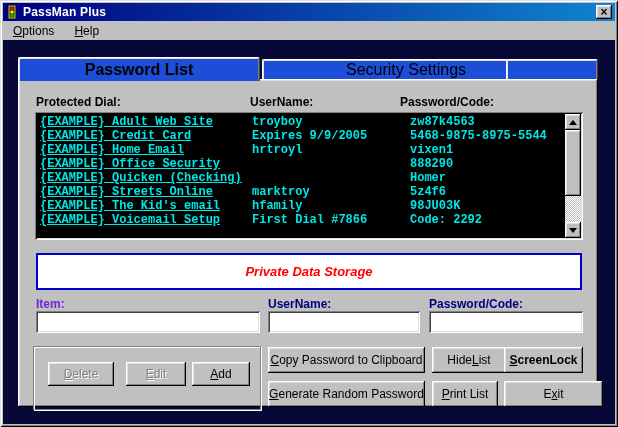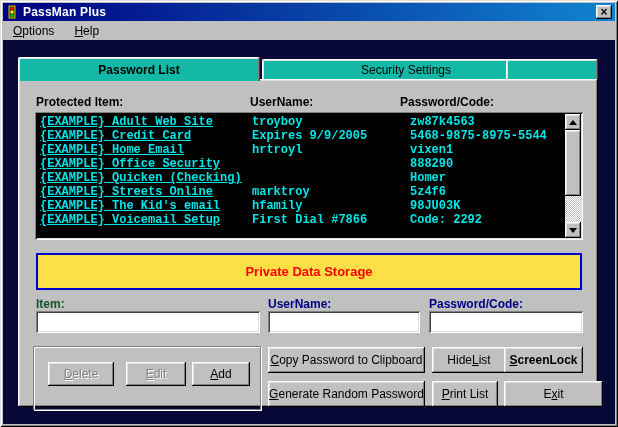--- a/index.html
+++ b/index.html
@@ -23,22 +23,22 @@
   
   .menubar { position:absolute; left:3px; top:21px; width:612px; height:19px;
     background:#c0c0c0; display:flex; align-items:center; font-size:12px; color:#000; }
   .menu-item { padding:2px 10px; }
   
   .bodyarea { position:absolute; left:3px; top:40px; width:612px; height:384px; }
   
   .panel { position:absolute; left:18px; top:79px; width:580px; height:328px; background:#c0c0c0;
     box-shadow: inset -1px -1px 0 #000, inset 1px 1px 0 #fff,
                 inset -2px -2px 0 #808080, inset 2px 2px 0 #dfdfdf; }
-  .tab { position:absolute; background:#14b8a6; display:flex; align-items:center; justify-content:center;
-    font-size:12px; color:#000;
+  .tab { position:absolute; background:#1d4ed8; display:flex; align-items:center; justify-content:center;
+    font-size:16px; color:#000;
     border-top:1px solid #fff; border-left:1px solid #fff; border-right:1px solid #404040;
     box-shadow: inset -1px 0 0 #808080, inset 1px 1px 0 #dfdfdf;
     border-top-left-radius:2px; border-top-right-radius:2px; }
   .tab.active { left:18px; top:57px; width:242px; height:24px; font-weight:bold; z-index:3; }
   .tab.inactive { left:262px; top:59px; width:288px; height:20px; z-index:2; }
   .tab.filler { left:506px; top:59px; width:92px; height:20px; z-index:2; }
   
   .hdr { position:absolute; font-size:12px; font-weight:bold; color:#000; z-index:4; }
   .listbox { position:absolute; left:35px; top:112px; width:548px; height:128px; z-index:4;
     box-shadow: inset 1px 1px 0 #808080, inset -1px -1px 0 #fff,
@@ -106,21 +106,21 @@
     <span class="menu-item"><u>H</u>elp</span>
   </div>
 
   <div class="bodyarea" style="background: rgb(7, 7, 56);"></div>
 
   <div class="tab active">Password List</div>
   <div class="tab inactive">Security Settings</div>
   <div class="tab filler"></div>
   <div class="panel"></div>
 
-  <div class="hdr" style="left:36px; top:95px;">Protected Item:</div>
+  <div class="hdr" style="left:36px; top:95px;">Protected Dial:</div>
   <div class="hdr" style="left:250px; top:95px;">UserName:</div>
   <div class="hdr" style="left:400px; top:95px;">Password/Code:</div>
 
   <div class="listbox" style="background: rgb(0, 0, 0);">
     <div class="list-rows" style="color: rgb(0, 230, 230);">
         <div class="lrow"><span class="c1">{EXAMPLE} Adult Web Site</span><span class="c2">troyboy</span><span class="c3">zw87k4563</span></div>
         <div class="lrow"><span class="c1">{EXAMPLE} Credit Card</span><span class="c2">Expires 9/9/2005</span><span class="c3">5468-9875-8975-5544</span></div>
         <div class="lrow"><span class="c1">{EXAMPLE} Home Email</span><span class="c2">hrtroyl</span><span class="c3">vixen1</span></div>
         <div class="lrow"><span class="c1">{EXAMPLE} Office Security</span><span class="c2"></span><span class="c3">888290</span></div>
         <div class="lrow"><span class="c1">{EXAMPLE} Quicken (Checking)</span><span class="c2"></span><span class="c3">Homer</span></div>
@@ -132,23 +132,23 @@
       <div class="sb-btn sb-up">
           <span class="tri-up"></span>
         </div>
       <div class="sb-thumb"></div>
       <div class="sb-btn sb-down">
           <span class="tri-down"></span>
         </div>
     </div>
   </div>
 
-  <div class="banner" style="color: rgb(255, 0, 0); background: #fde047;">Private Data Storage</div>
+  <div class="banner" style="color: rgb(255, 0, 0); background: #ffffff; font-style: italic;">Private Data Storage</div>
 
-  <div class="flabel" style="left: 36px; top: 297px; color: #14532d;">Item:</div>
+  <div class="flabel" style="left: 36px; top: 297px; color: #6d28d9;">Item:</div>
   <div class="flabel" style="left: 268px; top: 297px; color: rgb(0, 0, 128);">UserName:</div>
   <div class="flabel" style="left: 429px; top: 297px; color: rgb(0, 0, 128);">Password/Code:</div>
 
   <input class="field" style="left: 36px; top: 311px; width: 224px;" value="">
   <input class="field" style="left: 268px; top: 311px; width: 152px;" value="">
   <input class="field" style="left: 429px; top: 311px; width: 154px;" value="">
 
   <div class="frame"></div>
   <div class="btn disabled" style="left:48px; top:362px; width:66px; height:24px;"><u>D</u>elete</div>
   <div class="btn disabled" style="left:126px; top:362px; width:60px; height:24px;"><u>E</u>dit</div>

